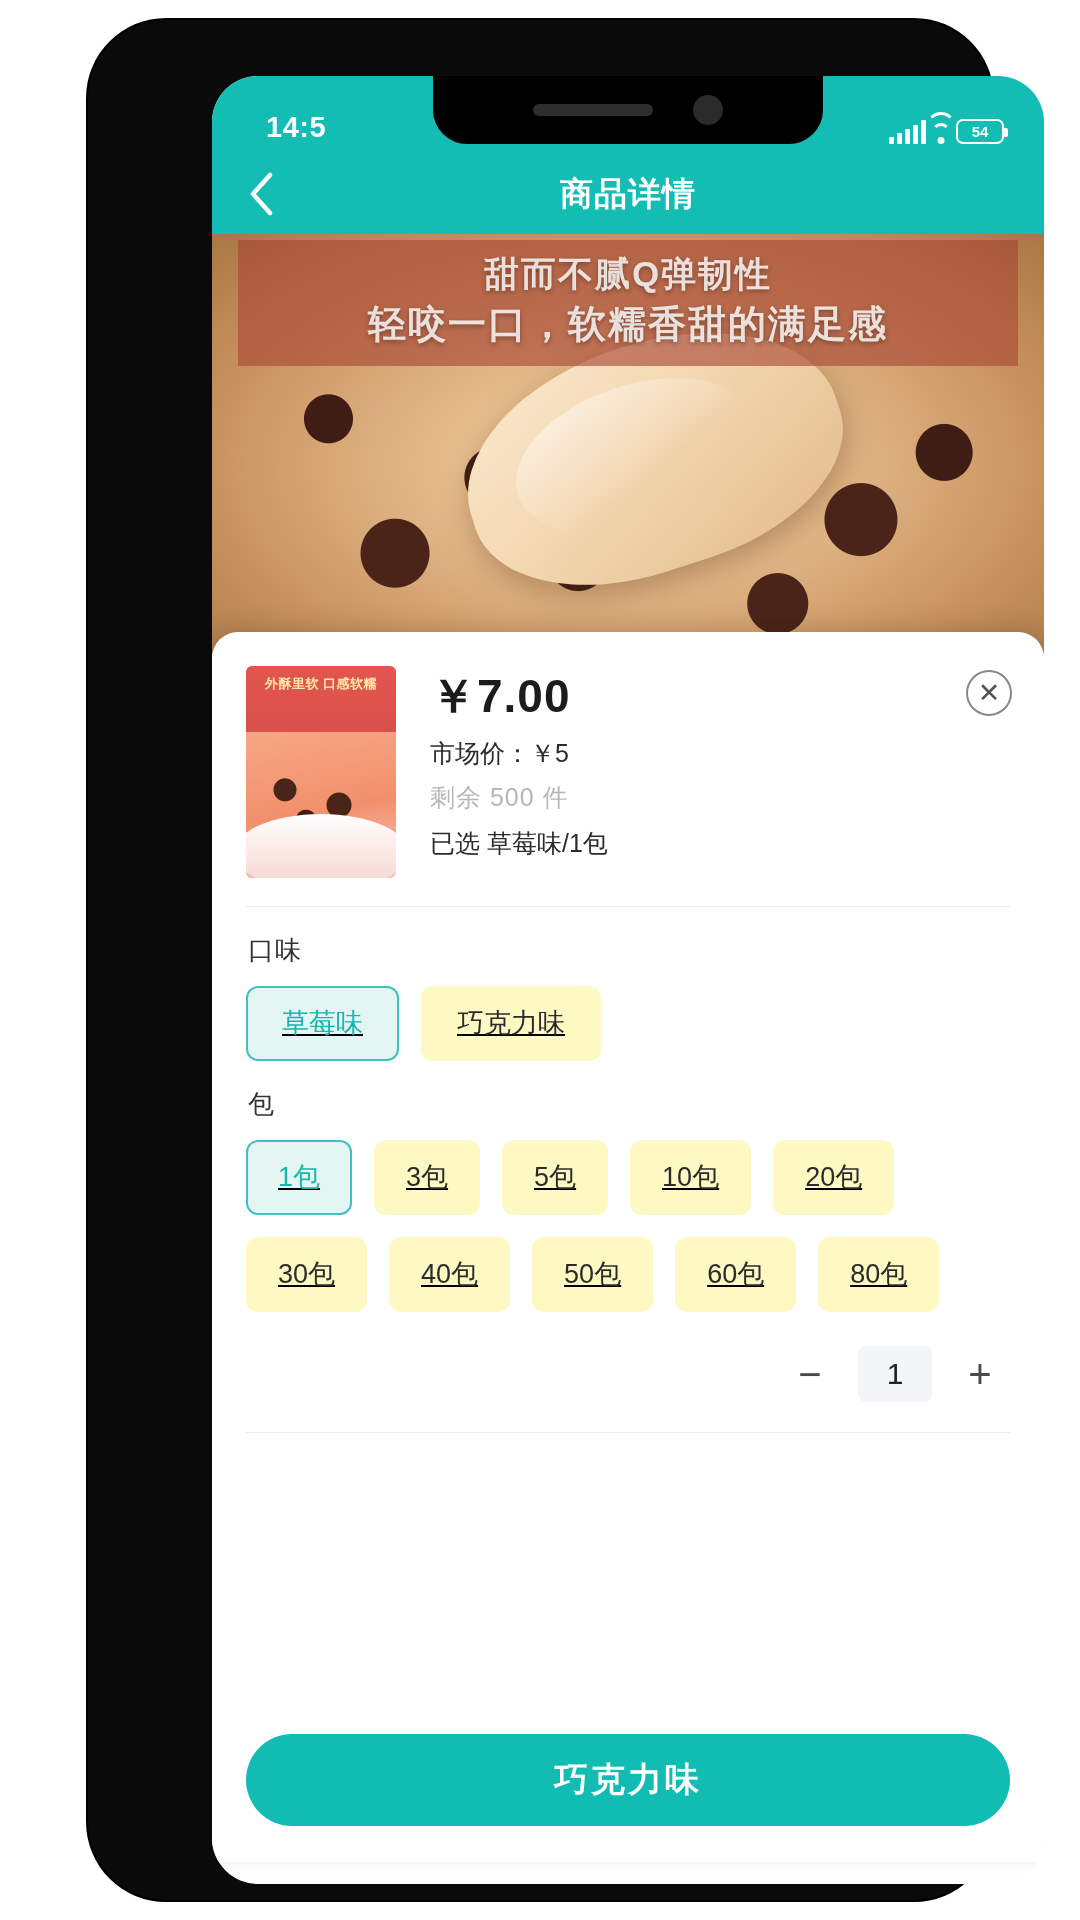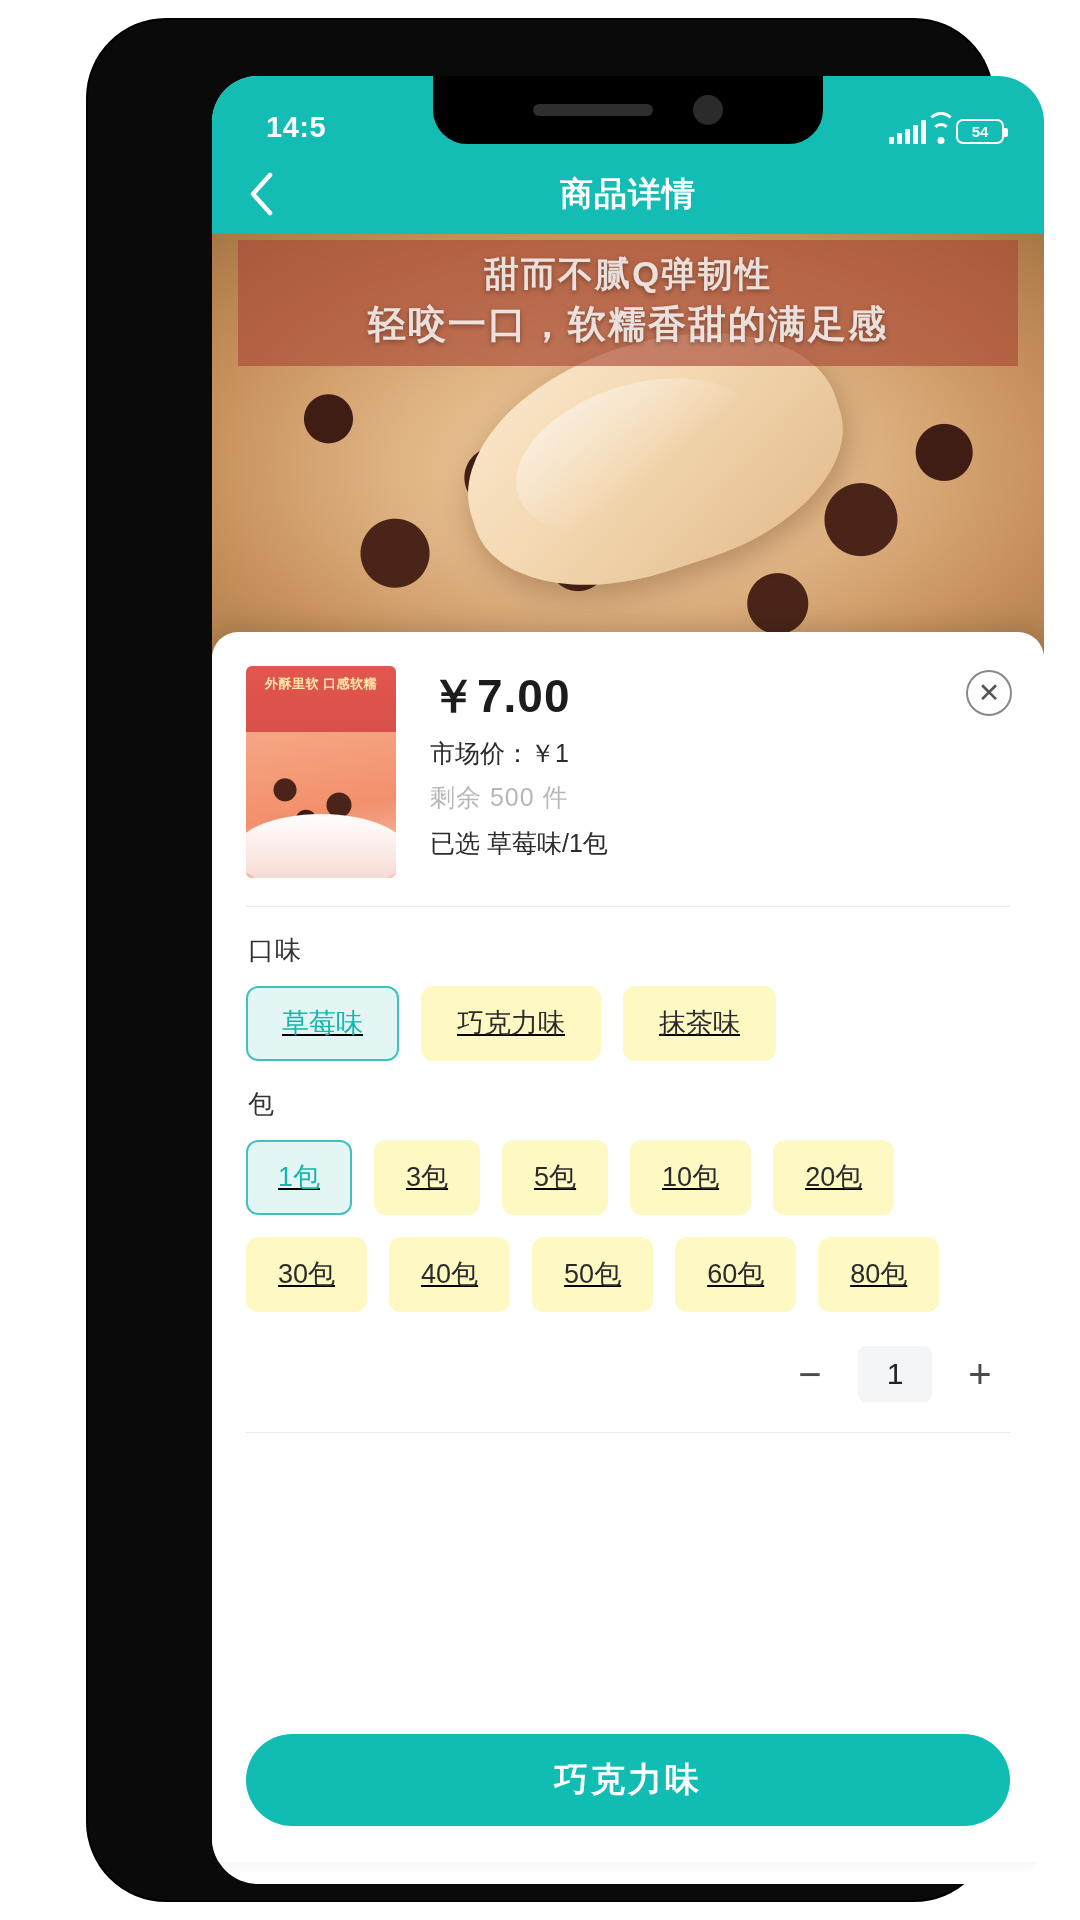--- a/index.html
+++ b/index.html
@@ -414,36 +414,35 @@
             <div class="t-food"></div>
             <div class="t-bowl"></div>
             <div class="t-top">
               <div class="t-title">外酥里软 口感软糯</div>
               <div class="t-sub"></div>
             </div>
           </div>
 
           <div class="sku-info">
             <div class="sku-price">￥7.00</div>
-            <div class="sku-market">市场价：￥1</div>
+            <div class="sku-market">市场价：￥5</div>
             <div class="sku-stock">剩余 500 件</div>
             <div class="sku-chosen">已选 草莓味/1包</div>
           </div>
 
           <div class="sku-close">✕</div>
         </div>
 
         <div class="divider"></div>
 
         <div class="opt-group">
           <div class="opt-label">口味</div>
           <div class="opt-row">
             <div class="opt-chip selected">草莓味</div>
             <div class="opt-chip">巧克力味</div>
-            <div class="opt-chip">抹茶味</div>
           </div>
         </div>
 
         <div class="opt-group">
           <div class="opt-label">包</div>
           <div class="opt-row">
             <div class="opt-chip pack selected">1包</div>
             <div class="opt-chip pack">3包</div>
             <div class="opt-chip pack">5包</div>
             <div class="opt-chip pack">10包</div>

